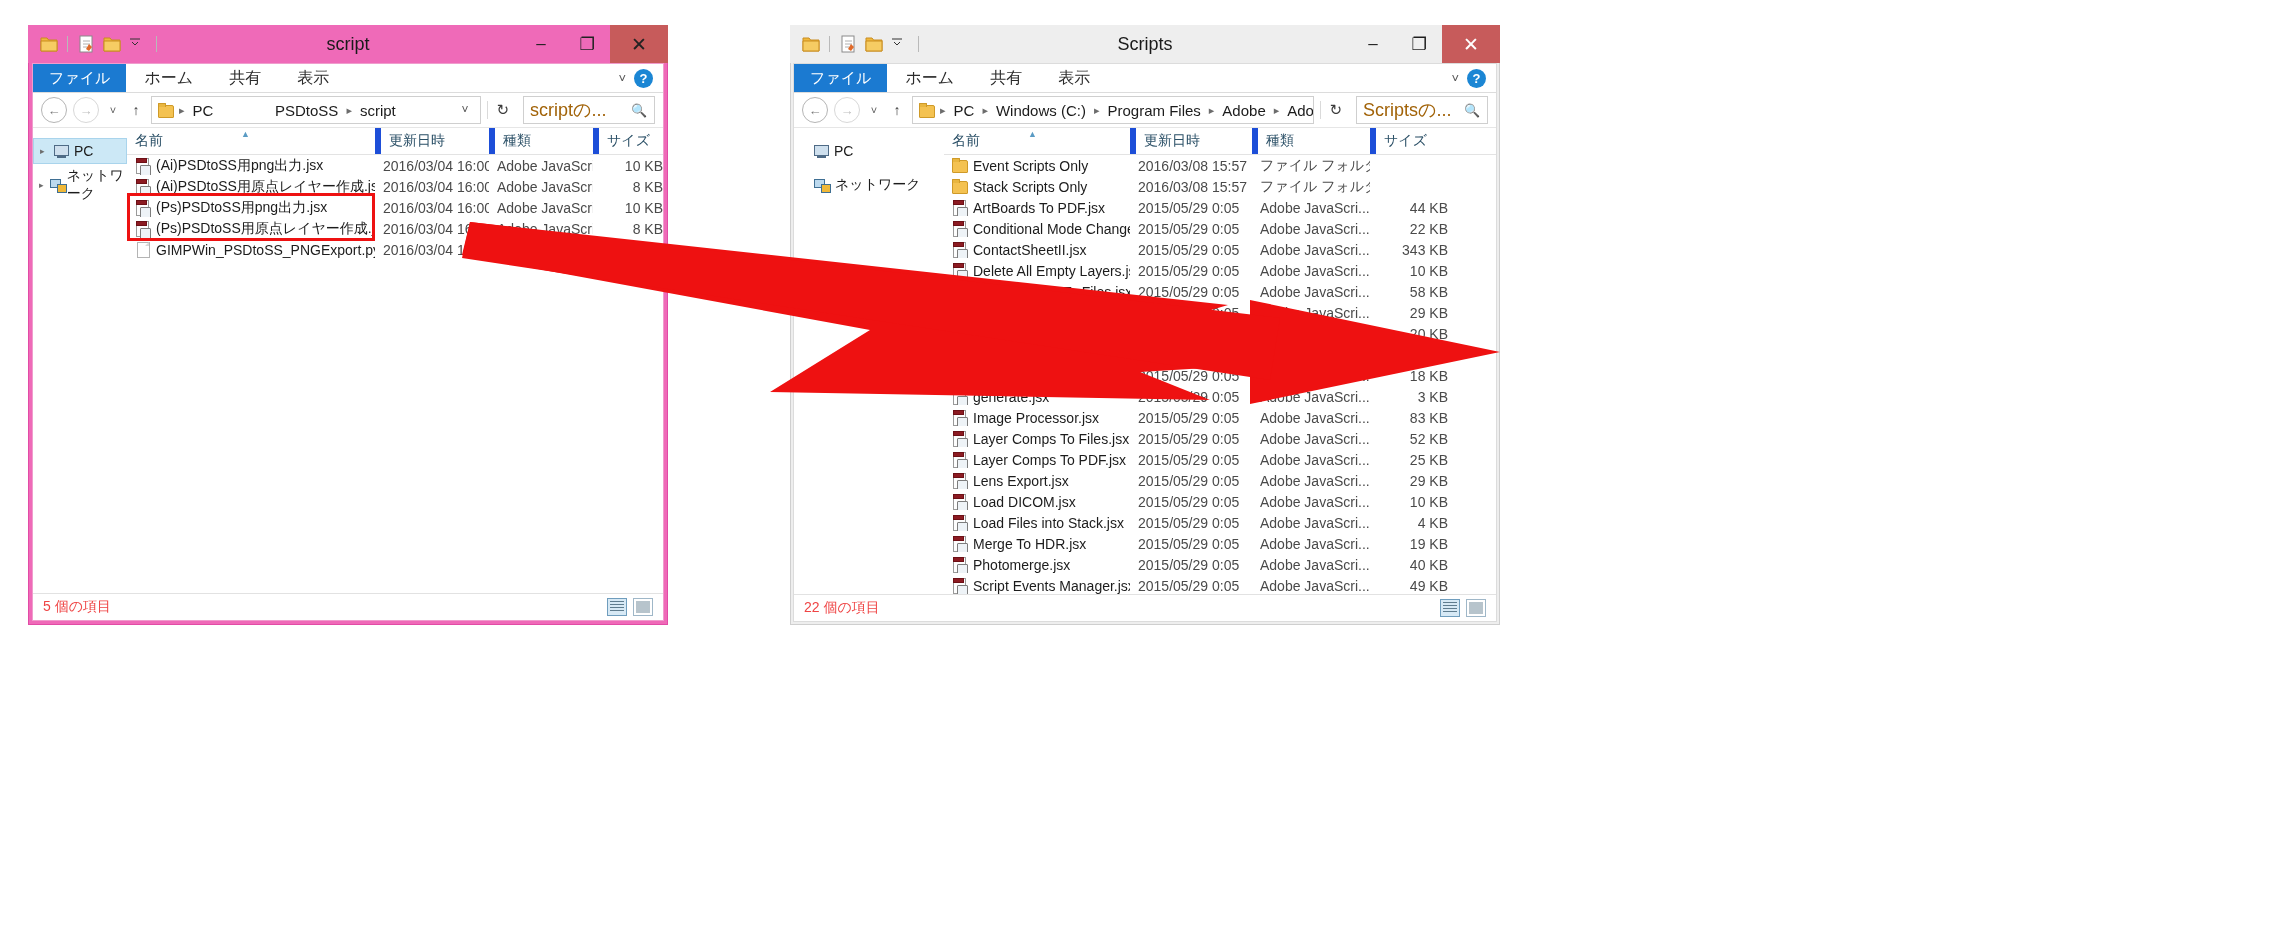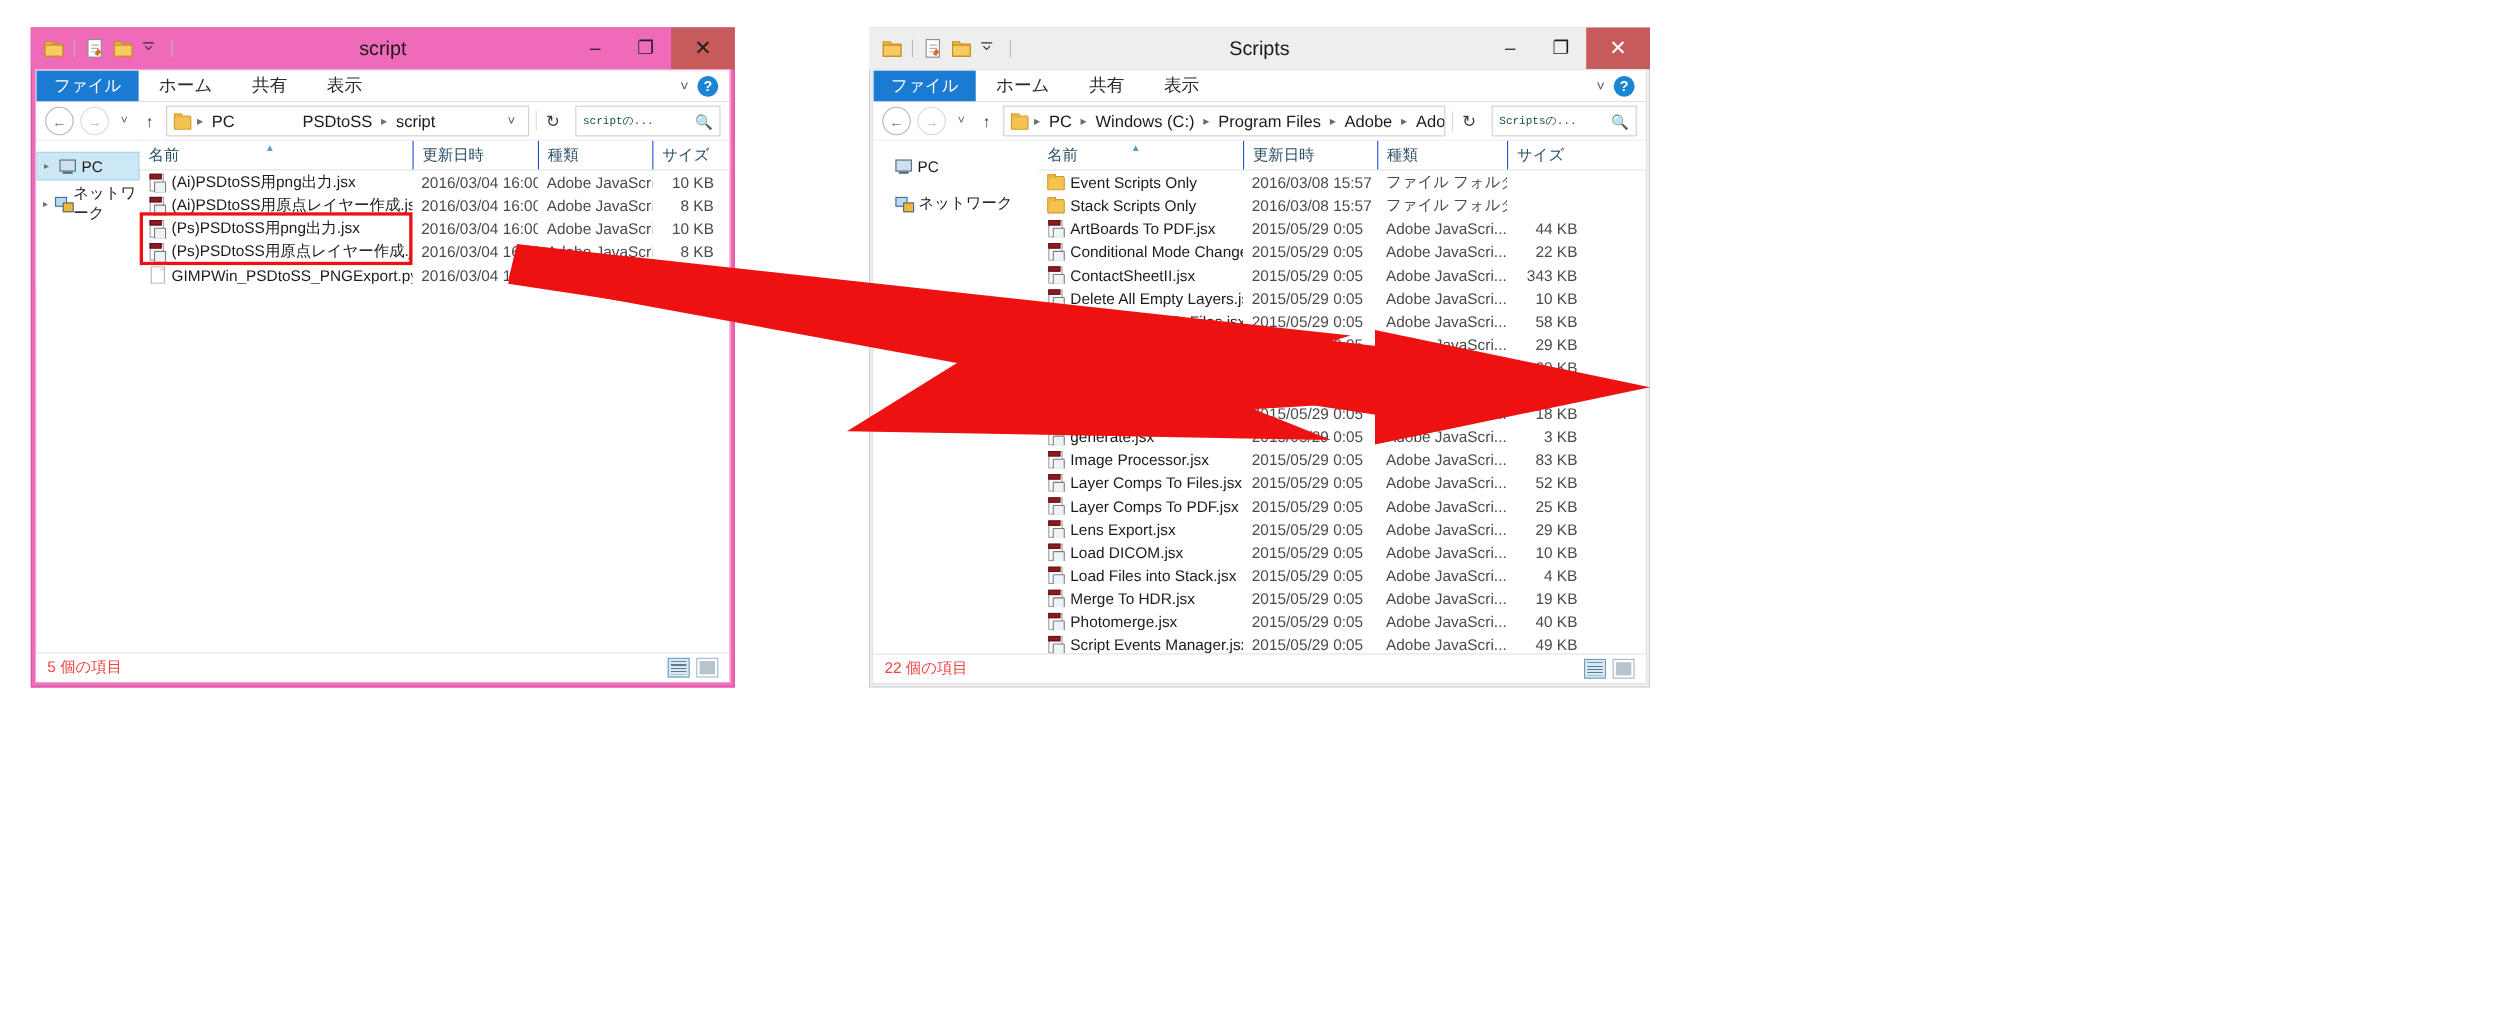--- a/index.html
+++ b/index.html
@@ -39,21 +39,21 @@
   .navsmall{width:16px;text-align:center;font-size:11px;color:#5b5b5b;}
   .navup{width:18px;text-align:center;font-size:14px;color:#3b3b3b;}
   .crumbbox{flex:1;height:26px;border:1px solid #cfcfcf;background:#fff;display:flex;
             align-items:center;padding:0 6px;gap:3px;overflow:hidden;}
   .crumb{font-size:15px;color:#1b1b1b;white-space:nowrap;padding:0 2px;}
   .crumb-sep{font-size:11px;color:#6c6c6c;padding:0 3px;}
   .crumb-drop{font-size:12px;color:#555;padding:0 6px;}
   .refresh{font-size:15px;color:#3c3c3c;padding:0 8px;border-left:1px solid #dadada;}
   .searchbox{width:118px;height:26px;border:1px solid #cfcfcf;background:#fff;display:flex;
              align-items:center;justify-content:space-between;padding:0 6px;}
-  .searchbox .ph{font-size:10px;color:#14532d;white-space:nowrap;overflow:hidden;font-family:Liberation Mono, monospace;}
+  .searchbox .ph{font-size:18px;color:#a16207;white-space:nowrap;overflow:hidden;}
   .searchbox .mag{font-size:13px;color:#5a5a5a;}
 
   
   .content{display:flex;background:#ffffff;}
   .navpane{width:135px;box-sizing:border-box;padding-top:10px;background:#ffffff;}
   .navitem{display:flex;align-items:center;gap:5px;height:26px;padding-left:6px;font-size:14px;color:#1c1c1c;}
   .navitem.sel{background:#cce8f6;border:1px solid #a9d4ec;box-sizing:border-box;}
   .nav-exp{font-size:9px;color:#6d6d6d;width:9px;}
   .pcico{width:15px;height:13px;position:relative;display:inline-block;}
   .pcico:before{content:"";position:absolute;left:0;top:0;width:13px;height:9px;
@@ -62,29 +62,29 @@
   .netico{width:16px;height:14px;position:relative;display:inline-block;}
   .netico:before{content:"";position:absolute;left:0;top:1px;width:9px;height:7px;
                  border:1.5px solid #3f6f93;background:#bcd9ee;}
   .netico:after{content:"";position:absolute;left:7px;top:6px;width:8px;height:7px;
                 border:1.5px solid #3f6f93;background:#f0b838;}
 
   
   .filepane{flex:1;position:relative;}
   .colhdr{display:flex;height:26px;align-items:center;border-bottom:1px solid #e3e3e3;
           font-size:14px;color:#2a4f66;background:#ffffff;position:relative;}
-  .colhdr .c{padding-left:8px;box-sizing:border-box;border-left:1px solid #1d4ed8;height:100%;
+  .colhdr .c{padding-left:8px;box-sizing:border-box;border-left:6px solid #1d4ed8;height:100%;
              display:flex;align-items:center;}
   .colhdr .c:first-child{border-left:none;}
   .sortmark{position:absolute;font-size:9px;color:#5a9bc4;top:1px;}
   .row{display:flex;height:21px;align-items:center;font-size:14px;color:#1c1c1c;}
   .cell{padding-left:8px;box-sizing:border-box;overflow:hidden;white-space:nowrap;}
   .cell.nm{display:flex;align-items:center;gap:6px;}
   .cell.dt,.cell.tp{color:#4a4a4a;}
-  .cell.sz{text-align:right;padding-right:14px;color:#4a4a4a;}
+  .cell.sz{text-align:right;color:#4a4a4a;}
 
   
   .ic{width:15px;height:15px;position:relative;flex:none;display:inline-block;}
   .ic-jsx:before{content:"";position:absolute;left:1px;top:0;width:11px;height:14px;background:#fdfdfd;
                  border:1px solid #9a9a9a;}
   .ic-jsx:after{content:"";position:absolute;left:1px;top:0;width:11px;height:5px;background:#8c1b22;
                 border:1px solid #6d1016;box-sizing:border-box;}
   .ic-jsx i{position:absolute;left:5px;top:7px;width:9px;height:9px;border:1px solid #7d7d7d;
             background:#eef3f7;border-radius:1px;}
   .ic-py:before{content:"";position:absolute;left:2px;top:0;width:11px;height:14px;background:#fff;

